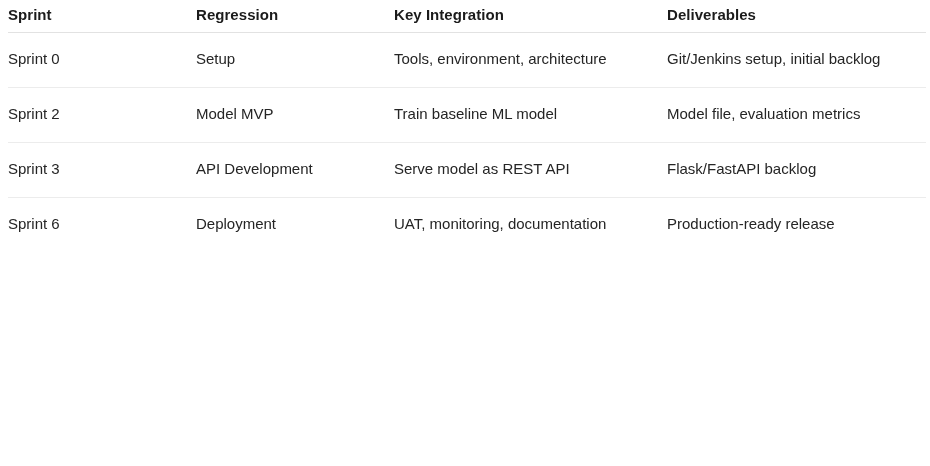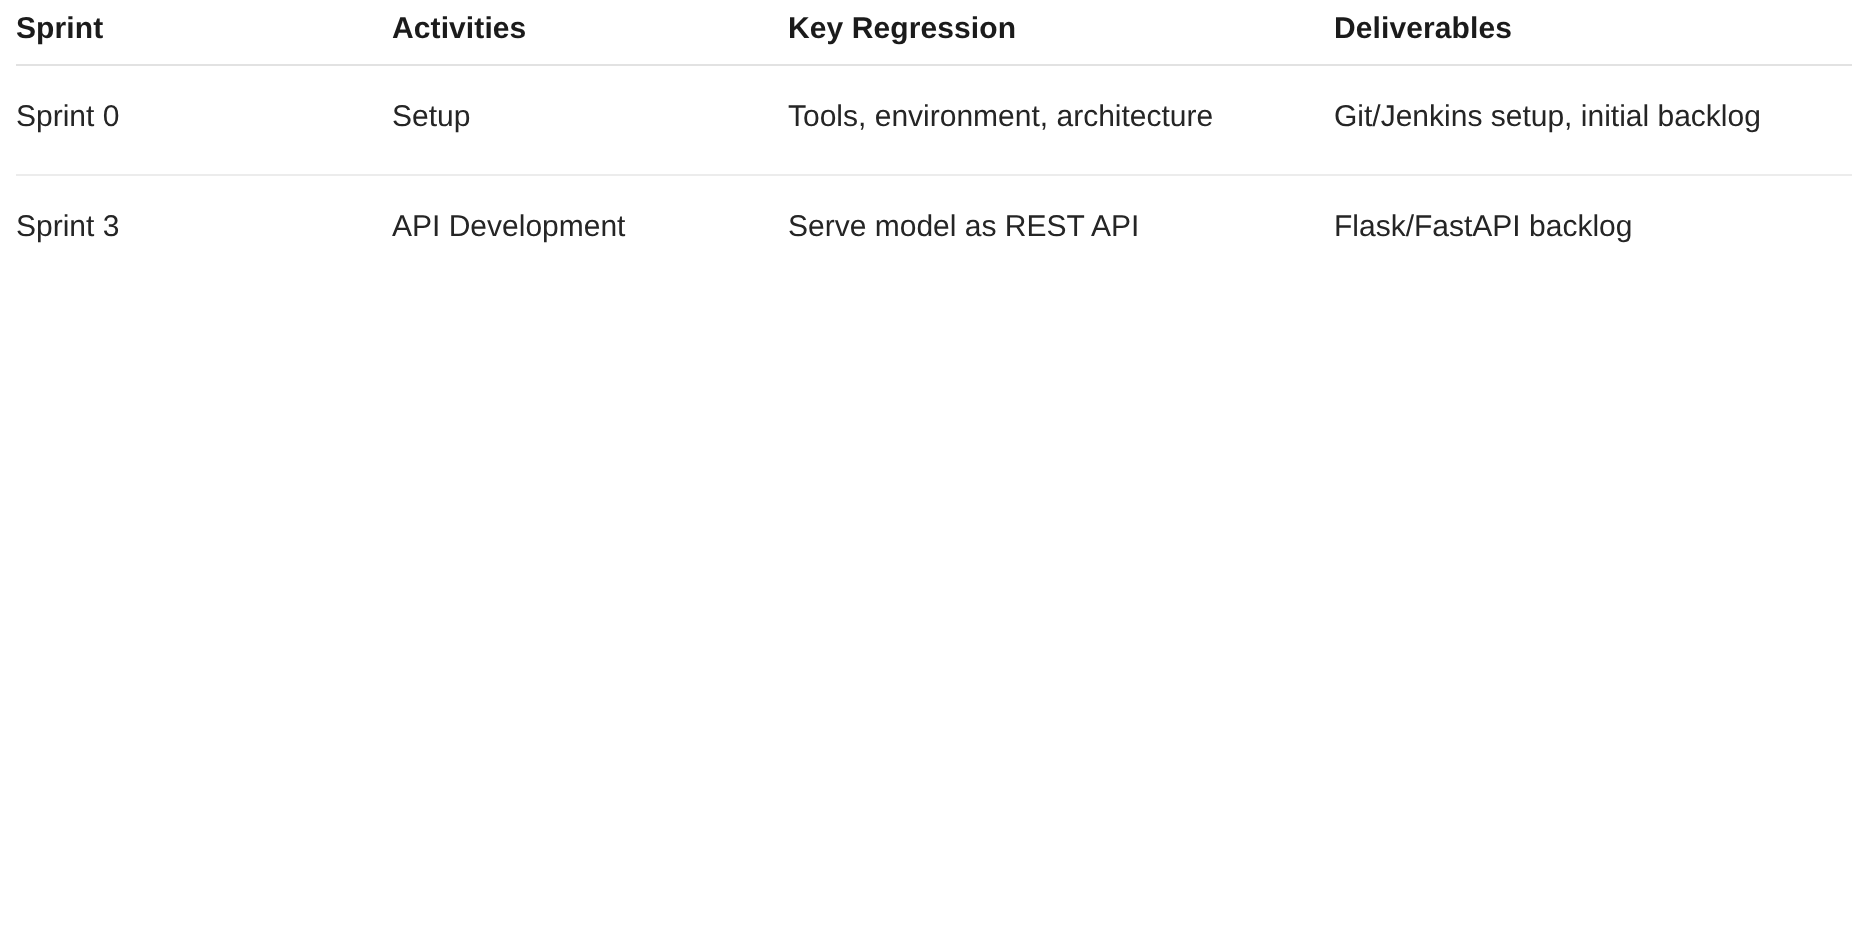--- a/index.html
+++ b/index.html
@@ -81,22 +81,22 @@
   <table class="sprint-table">
     <colgroup>
       <col class="col-sprint">
       <col class="col-objective">
       <col class="col-activities">
       <col class="col-deliverables">
     </colgroup>
     <thead>
       <tr>
         <th>Sprint</th>
-        <th>Activities</th>
-        <th>Key Regression</th>
+        <th>Regression</th>
+        <th>Key Integration</th>
         <th>Deliverables</th>
       </tr>
     </thead>
     <tbody>
 
       <tr class="row-tall">
         <td>
             <span class="cell-text">Sprint 0</span>
           </td>
         <td>
@@ -104,34 +104,62 @@
           </td>
         <td>
             <span class="cell-text">Tools, environment, architecture</span>
           </td>
         <td>
             <span class="cell-text">Git/Jenkins setup, initial backlog</span>
           </td>
       </tr>
 
 
+      <tr>
+        <td>
+            <span class="cell-text">Sprint 2</span>
+          </td>
+        <td>
+            <span class="cell-text">Model MVP</span>
+          </td>
+        <td>
+            <span class="cell-text">Train baseline ML model</span>
+          </td>
+        <td>
+            <span class="cell-text">Model file, evaluation metrics</span>
+          </td>
+      </tr>
 
       <tr>
         <td>
             <span class="cell-text">Sprint 3</span>
           </td>
         <td>
             <span class="cell-text">API Development</span>
           </td>
         <td>
             <span class="cell-text">Serve model as REST API</span>
           </td>
         <td>
             <span class="cell-text">Flask/FastAPI backlog</span>
           </td>
       </tr>
 
 
 
+      <tr class="row-tall">
+        <td>
+            <span class="cell-text">Sprint 6</span>
+          </td>
+        <td>
+            <span class="cell-text">Deployment</span>
+          </td>
+        <td>
+            <span class="cell-text">UAT, monitoring, documentation</span>
+          </td>
+        <td>
+            <span class="cell-text">Production-ready release</span>
+          </td>
+      </tr>
 
     </tbody>
   </table>
 </div>
 
 </body></html>

